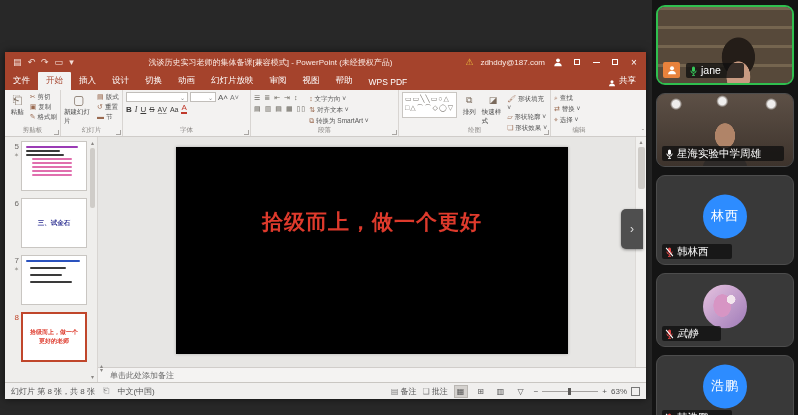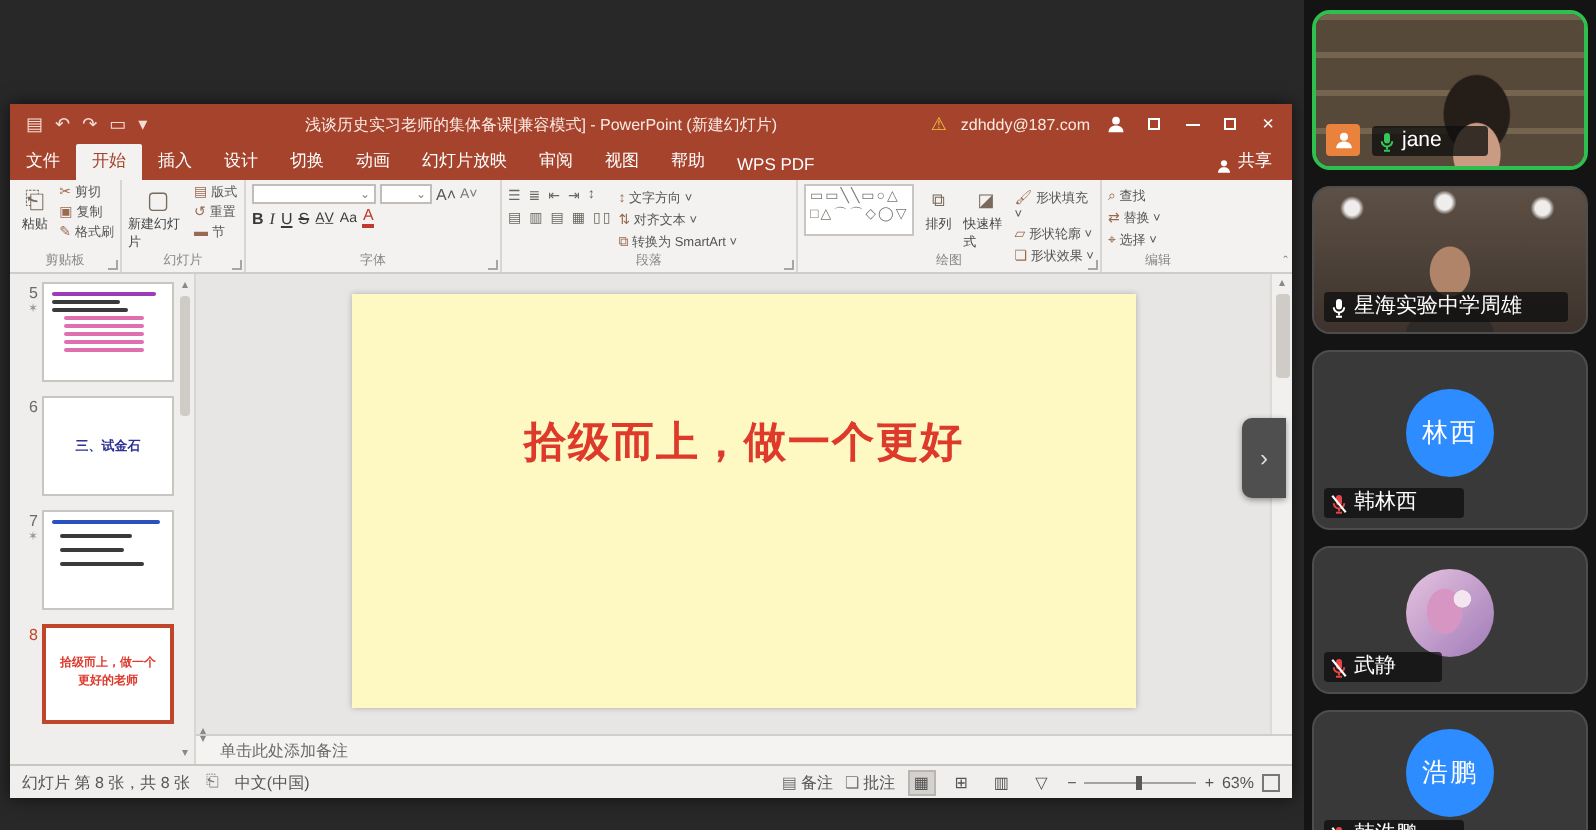--- a/index.html
+++ b/index.html
@@ -70,21 +70,21 @@
   .tbox.sel{border:2px solid var(--accent-sel);}
   .tnum.selnum{color:var(--accent-sel);}
   .bar{height:2px;border-radius:1px;margin:2px 4px 0;}
   .t6-text{font-size:6.5px;color:#2e3192;text-align:center;margin-top:20px;font-weight:bold;}
   .t8-text{font-size:6px;color:var(--slide-red);text-align:center;margin-top:14px;font-weight:bold;padding:0 6px;line-height:1.5;}
   .thumb-scroll{position:absolute;right:1px;top:2px;bottom:2px;width:7px;display:flex;flex-direction:column;justify-content:space-between;align-items:center;font-size:6px;color:#8a8784;}
   .thumb-scroll .tsthumb{flex:0 0 60px;width:5px;background:#cfccc8;border-radius:2px;margin-top:2px;}
 
   .editor{flex:1;display:flex;flex-direction:column;min-width:0;}
   .canvas{flex:1;background:var(--canvas-bg);position:relative;min-height:0;}
-  .slide{position:absolute;left:50%;top:10px;transform:translateX(-50%);width:392px;height:207px;background:#fef9c3;box-shadow:0 0 3px rgba(0,0,0,.25);}
+  .slide{position:absolute;left:50%;top:10px;transform:translateX(-50%);width:392px;height:207px;background:#000000;box-shadow:0 0 3px rgba(0,0,0,.25);}
   .slide-title{margin-top:60px;text-align:center;color:var(--slide-red);font-weight:bold;font-size:21px;line-height:1.4;letter-spacing:1px;}
   .vscroll{position:absolute;right:0;top:0;bottom:0;width:11px;background:#f1f0ee;border-left:1px solid #dddad7;display:flex;flex-direction:column;align-items:center;font-size:6px;color:#8a8784;padding-top:1px;}
   .vthumb{width:7px;height:42px;background:#cfccc8;border-radius:2px;margin-top:2px;}
   .panel-handle{position:absolute;right:3px;top:72px;width:22px;height:40px;background:#4f4f4f;border-radius:5px 0 0 5px;display:flex;align-items:center;justify-content:center;color:#ddd;font-size:12px;box-shadow:0 1px 3px rgba(0,0,0,.4);}
   .notes{height:15px;background:#f4f3f2;border-top:1px solid #d0cdca;display:flex;align-items:center;font-size:8px;color:#6a6a6a;padding-left:12px;position:relative;flex:0 0 auto;}
   .notes-grip{position:absolute;left:2px;top:-4px;font-size:6px;color:#8a8784;line-height:4px;}
 
   
   .statusbar{height:17px;background:var(--status-bg);border-top:1px solid #c9c6c2;display:flex;align-items:center;font-size:8px;color:#555;padding:0 6px;flex:0 0 auto;}
   .sb-left{display:flex;align-items:center;gap:8px;}
@@ -133,21 +133,21 @@
   <div class="ppt">
 
     <div class="titlebar">
       <div class="qat">
         <span>▤</span>
         <span>↶</span>
         <span>↷</span>
         <span>▭</span>
         <span>▾</span>
       </div>
-      <div class="win-title">浅谈历史实习老师的集体备课[兼容模式] - PowerPoint (新建幻灯片)</div>
+      <div class="win-title">浅谈历史实习老师的集体备课[兼容模式] - PowerPoint (未经授权产品)</div>
       <div class="tb-right">
         <span class="warn">⚠</span>
         <span class="email">zdhddy@187.com</span>
         <span class="tb-ic">
           <svg width="10" height="10" viewBox="0 0 12 12">
               <circle cx="6" cy="4" r="2.3" fill="#fff"></circle>
               <path d="M1.5 11c0-2.6 2-4.1 4.5-4.1s4.5 1.5 4.5 4.1z" fill="#fff"></path>
             </svg>
         </span>
         <span class="tb-ic">
@@ -453,21 +453,21 @@
             <path d="M2.5 6.5a3.5 3.5 0 0 0 7 0" fill="none" stroke="#e64545" stroke-width="1.3"></path>
             <line x1="6" y1="10" x2="6" y2="12" stroke="#e64545" stroke-width="1.3"></line>
             <line x1="4" y1="12.8" x2="8" y2="12.8" stroke="#e64545" stroke-width="1.3"></line>
             <line x1="1.5" y1="1.5" x2="10.5" y2="12.5" stroke="#fff" stroke-width="1.4"></line>
           </svg>
       </span>
       <span>韩林西</span>
     </div>
   </div>
 
-  <div class="tile" style="height:74px;">
+  <div class="tile" style="height:74px;font-style:italic;">
     <div class="avatar-circle avatar-photo"></div>
     <div class="plabel">
       <span class="micwrap">
         <svg width="9" height="12" viewBox="0 0 12 14">
             <rect x="4" y="1" width="4" height="7" rx="2" fill="#e64545"></rect>
             <path d="M2.5 6.5a3.5 3.5 0 0 0 7 0" fill="none" stroke="#e64545" stroke-width="1.3"></path>
             <line x1="6" y1="10" x2="6" y2="12" stroke="#e64545" stroke-width="1.3"></line>
             <line x1="4" y1="12.8" x2="8" y2="12.8" stroke="#e64545" stroke-width="1.3"></line>
             <line x1="1.5" y1="1.5" x2="10.5" y2="12.5" stroke="#fff" stroke-width="1.4"></line>
           </svg>

